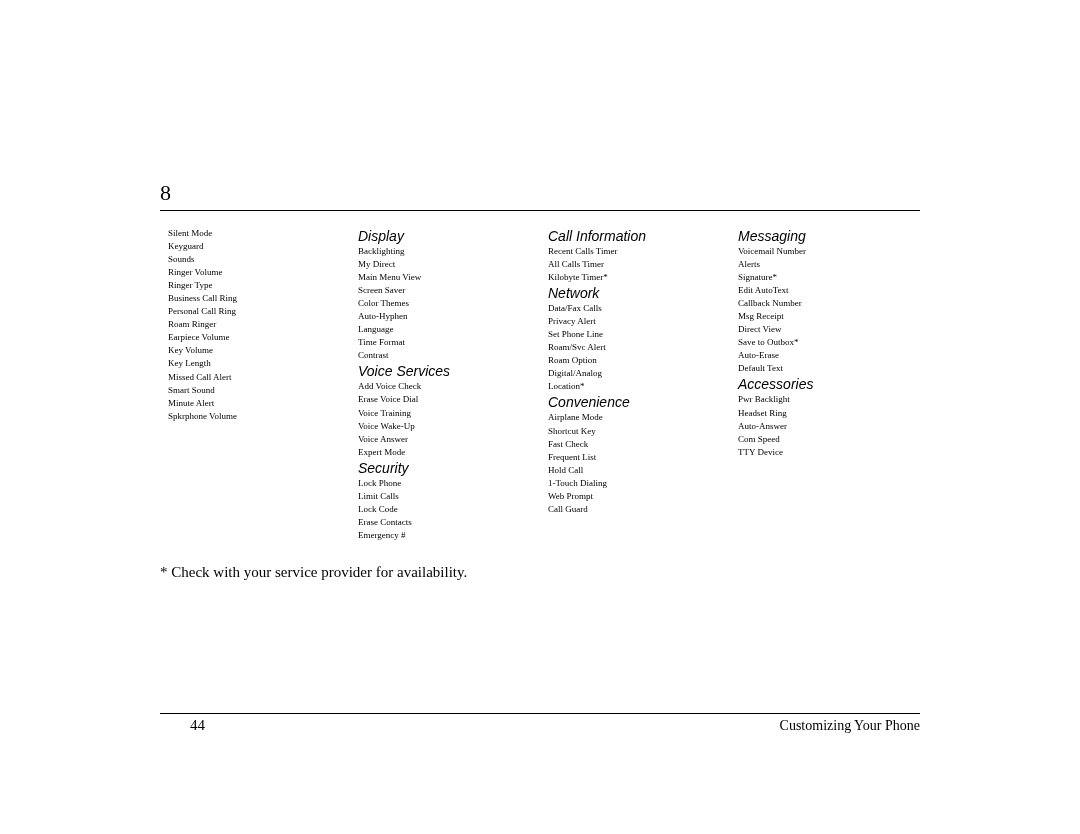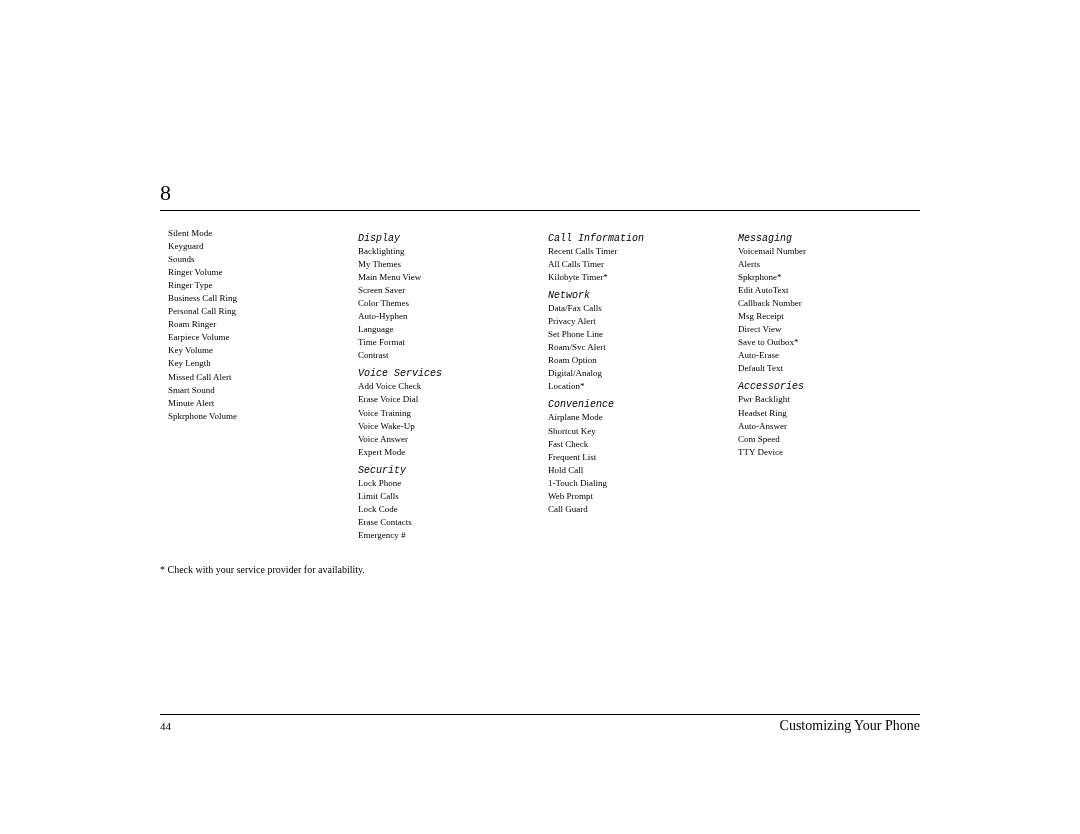--- a/index.html
+++ b/index.html
@@ -67,61 +67,62 @@
       margin-top: 10px;
       margin-bottom: 12px;
     }
 
     .menu-column {
       padding: 4px 8px;
       vertical-align: top;
     }
 
     .menu-section-header {
-      font-size: 10px;
+      font-size: 14px;
       font-style: italic;
       font-weight: normal;
       margin-bottom: 1px;
       margin-top: 6px;
-      font-family: Liberation Mono, monospace;
+      font-family: Liberation Sans, sans-serif;
     }
 
     .menu-section-header:first-child {
       margin-top: 0;
     }
 
     .menu-item {
       font-size: 9px;
       line-height: 1.45;
       font-family: 'Times New Roman', Times, serif;
       display: block;
     }
 
     .footnote {
-      font-size: 10px;
+      font-size: 15px;
       font-family: 'Times New Roman', Times, serif;
       margin-top: 18px;
     }
 
     .footer-bar {
       position: absolute;
       bottom: 100px;
       left: 50%;
       transform: translateX(-50%);
       width: 760px;
       display: flex;
       justify-content: space-between;
       align-items: center;
       border-top: 1px solid #000;
       padding-top: 3px;
     }
 
     .footer-page-num {
-      font-size: 11px;
-      font-family: 'Times New Roman', Times, serif;
+      font-size: 15px;
+      font-family: 'Times New Roman', Times, serif;
+      margin-left: 30px;
     }
 
     .footer-chapter-name {
       font-size: 14px;
       font-family: 'Times New Roman', Times, serif;
     }
   </style>
 </head>
 <body>
 
@@ -148,21 +149,21 @@
         <span class="menu-item">Key Length</span>
         <span class="menu-item">Missed Call Alert</span>
         <span class="menu-item">Smart Sound</span>
         <span class="menu-item">Minute Alert</span>
         <span class="menu-item">Spkrphone Volume</span>
       </div>
 
       <div class="menu-column">
         <span class="menu-section-header">Display</span>
         <span class="menu-item">Backlighting</span>
-        <span class="menu-item">My Themes</span>
+        <span class="menu-item">My Direct</span>
         <span class="menu-item">Main Menu View</span>
         <span class="menu-item">Screen Saver</span>
         <span class="menu-item">Color Themes</span>
         <span class="menu-item">Auto-Hyphen</span>
         <span class="menu-item">Language</span>
         <span class="menu-item">Time Format</span>
         <span class="menu-item">Contrast</span>
         <span class="menu-section-header">Voice Services</span>
         <span class="menu-item">Add Voice Check</span>
         <span class="menu-item">Erase Voice Dial</span>
@@ -199,21 +200,21 @@
         <span class="menu-item">Hold Call</span>
         <span class="menu-item">1-Touch Dialing</span>
         <span class="menu-item">Web Prompt</span>
         <span class="menu-item">Call Guard</span>
       </div>
 
       <div class="menu-column">
         <span class="menu-section-header">Messaging</span>
         <span class="menu-item">Voicemail Number</span>
         <span class="menu-item">Alerts</span>
-        <span class="menu-item">Spkrphone*</span>
+        <span class="menu-item">Signature*</span>
         <span class="menu-item">Edit AutoText</span>
         <span class="menu-item">Callback Number</span>
         <span class="menu-item">Msg Receipt</span>
         <span class="menu-item">Direct View</span>
         <span class="menu-item">Save to Outbox*</span>
         <span class="menu-item">Auto-Erase</span>
         <span class="menu-item">Default Text</span>
         <span class="menu-section-header">Accessories</span>
         <span class="menu-item">Pwr Backlight</span>
         <span class="menu-item">Headset Ring</span>

